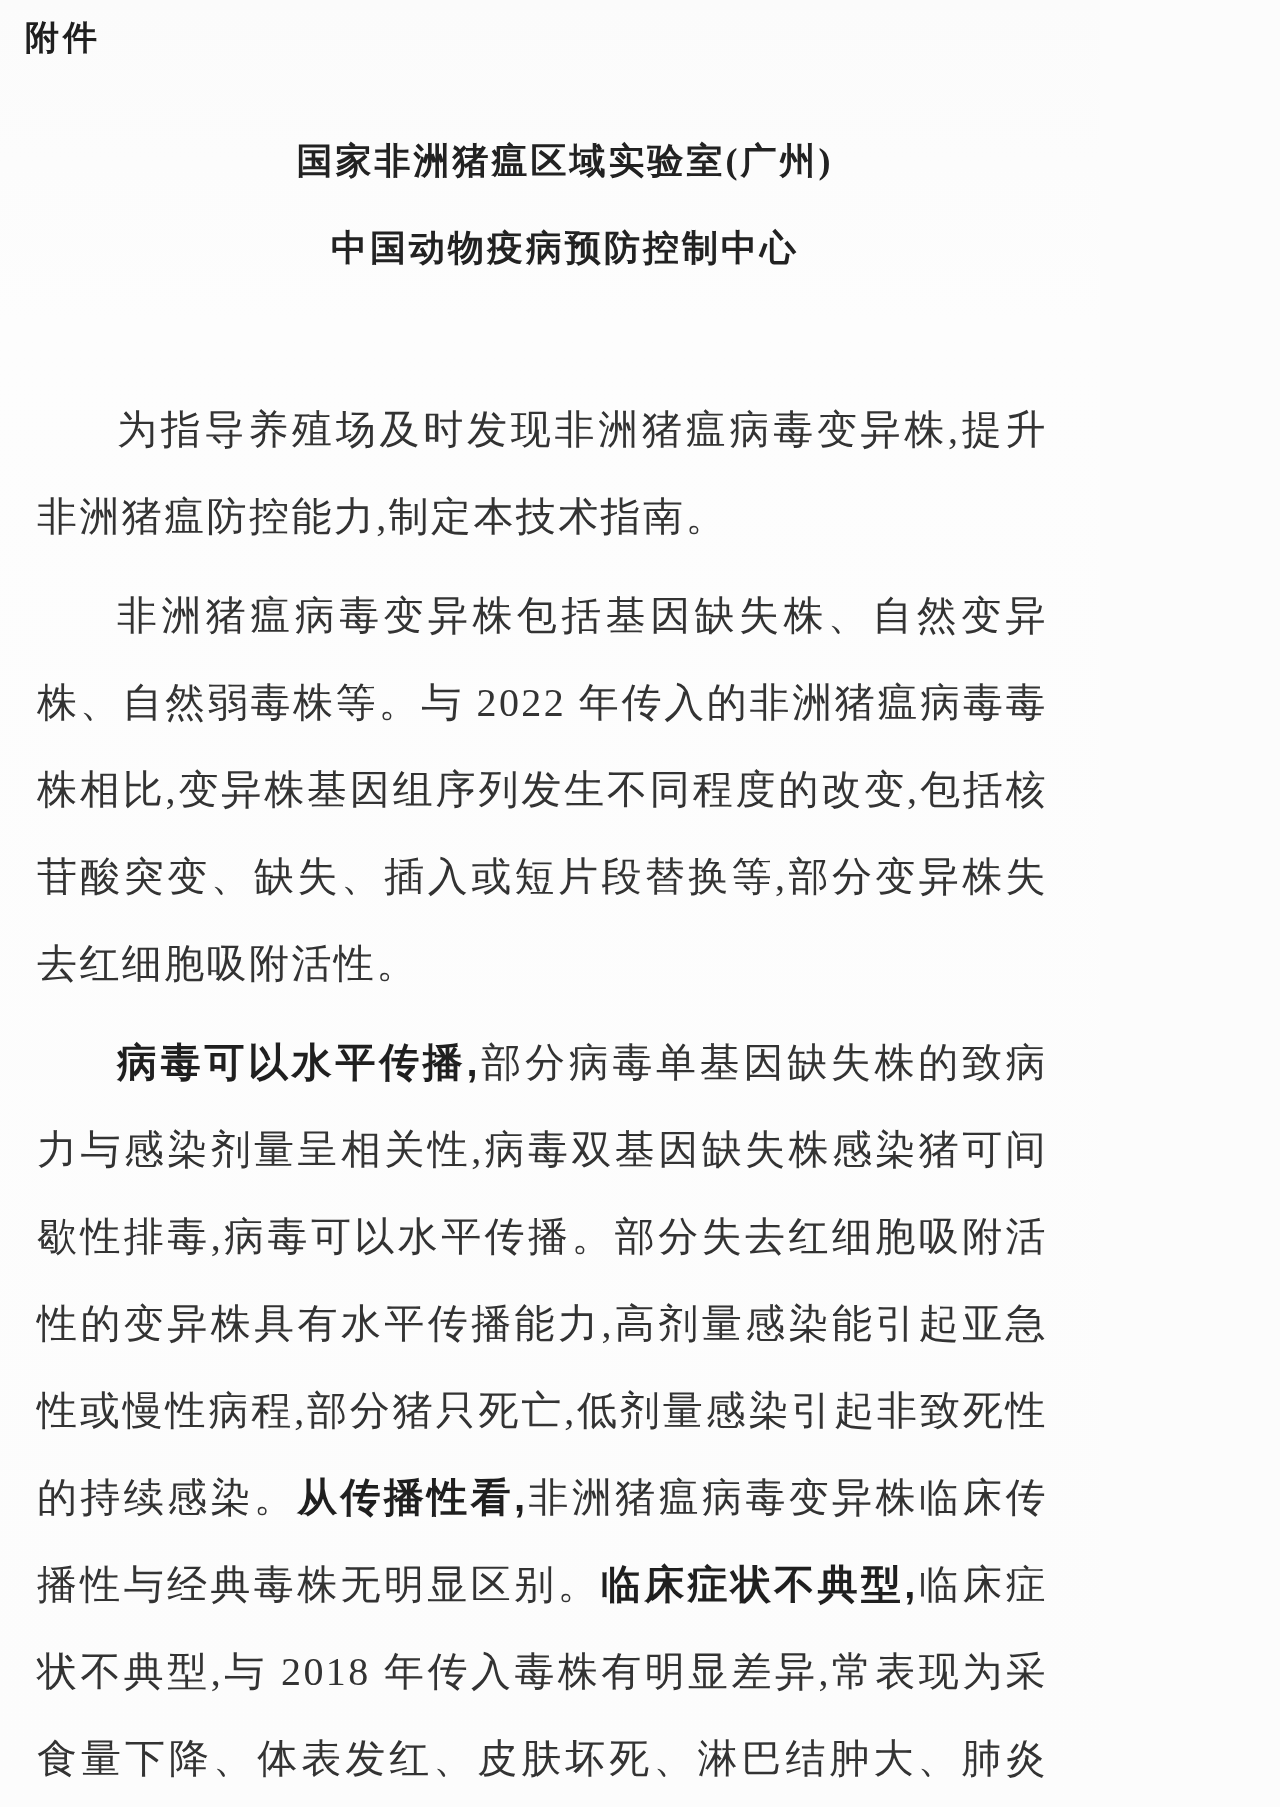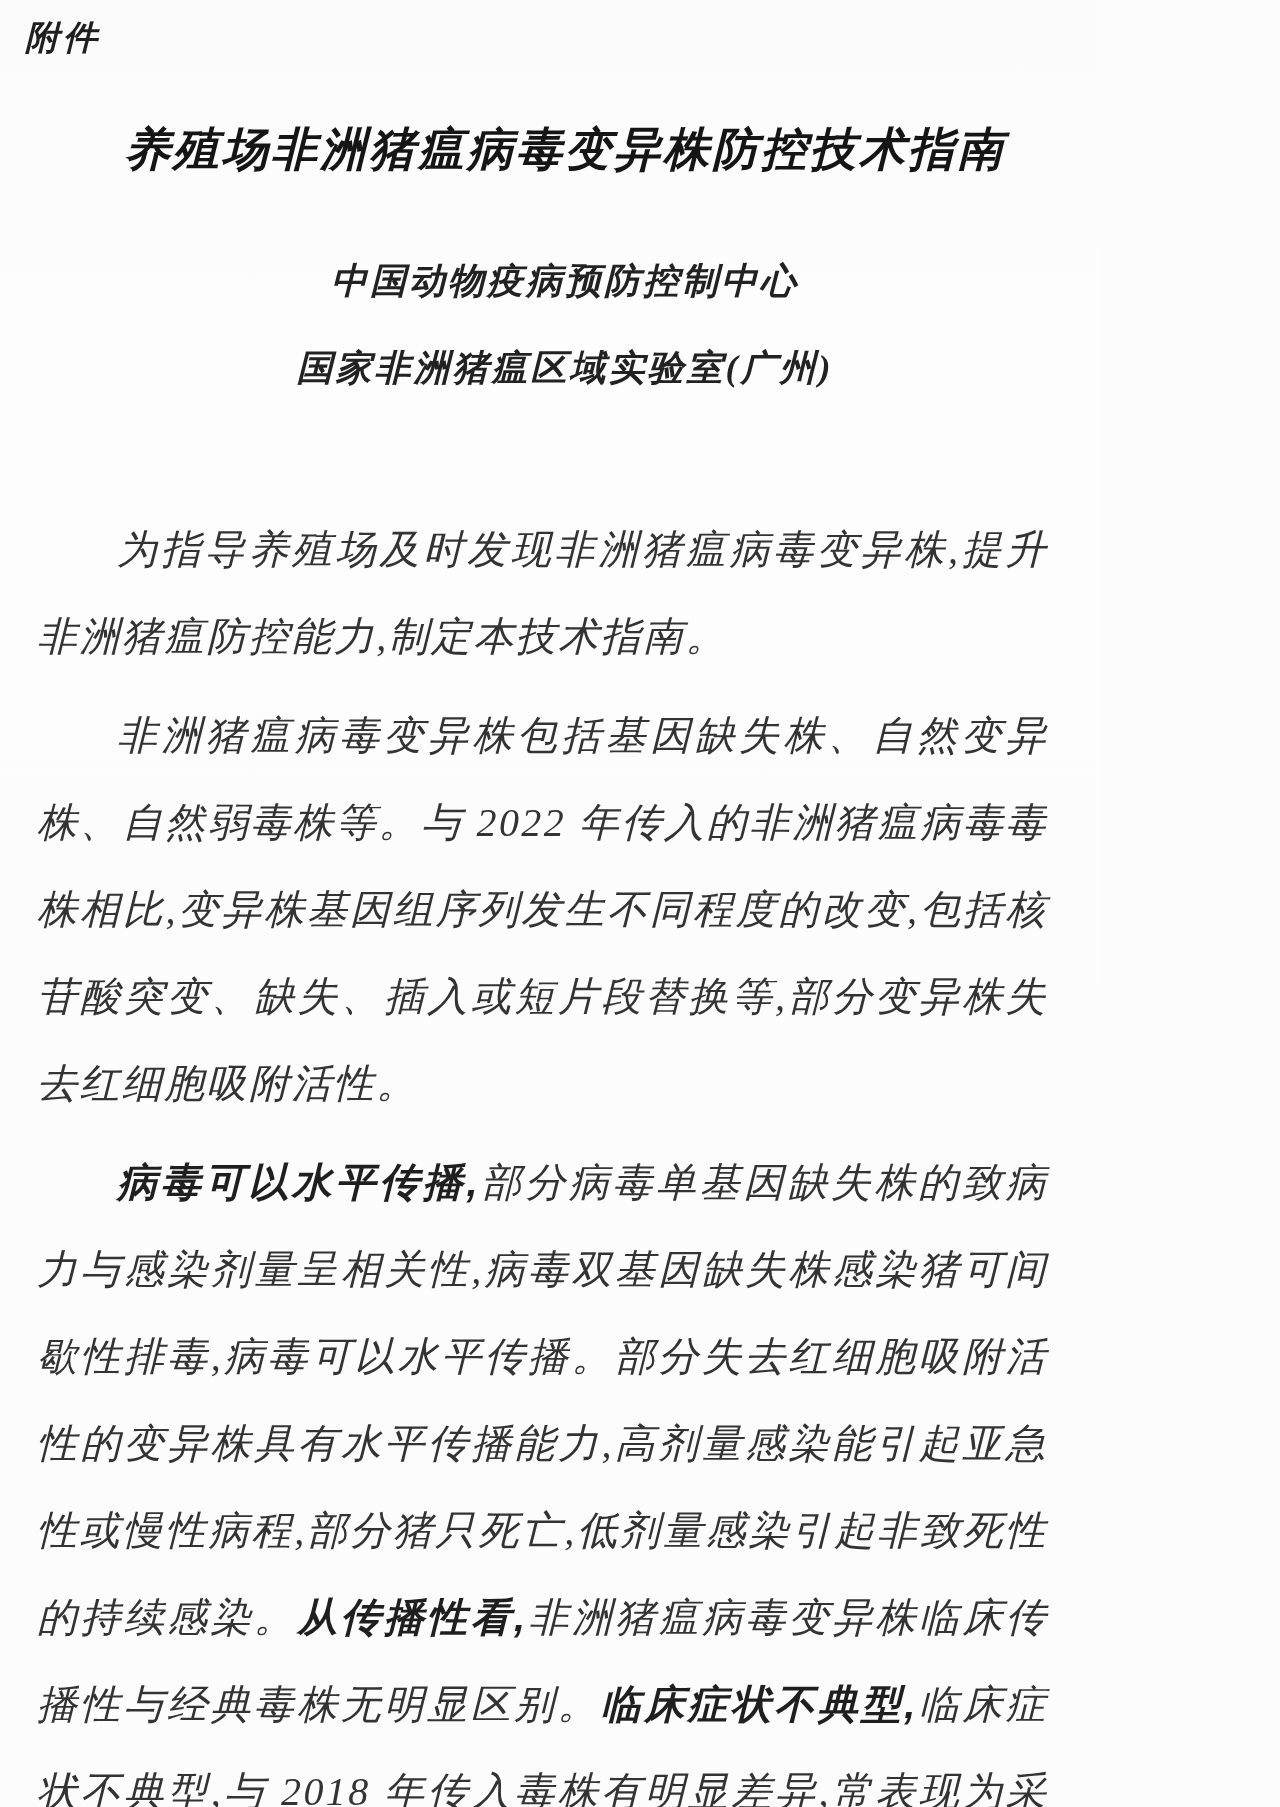--- a/index.html
+++ b/index.html
@@ -15,21 +15,20 @@
     color: #2e2e2e;
   }
   .page {
     position: relative;
     width: 1100px;
     height: 1807px;
     padding: 14px 40px 0 25px;
     box-sizing: border-box;
     background:
       linear-gradient(180deg, #fbfbfb 0%, #fdfdfd 18%, #fcfcfc 100%);
-    font-style: italic;
   }
   
   .attachment {
     font-family: "Liberation Sans", sans-serif;
     font-weight: 700;
     font-size: 34px;
     line-height: 46px;
     letter-spacing: 4px;
     color: #1f1f1f;
   }
@@ -82,23 +81,22 @@
   }
 </style>
 </head>
 <body>
 
 <div class="page">
 
   <div class="attachment">附件</div>
 
   <div class="header">
-    <h1 class="title">养殖场非洲猪瘟病毒变异株防控技术指南</h1>
+    <div class="org">国家非洲猪瘟区域实验室(广州)</div>
     <div class="org">中国动物疫病预防控制中心</div>
-    <div class="org">国家非洲猪瘟区域实验室(广州)</div>
   </div>
 
   <div class="doc-body">
 
     <p>为指导养殖场及时发现非洲猪瘟病毒变异株,提升非洲猪瘟防控能力,制定本技术指南。</p>
 
 
     <p>非洲猪瘟病毒变异株包括基因缺失株、自然变异株、自然弱毒株等。与 2022 年传入的非洲猪瘟病毒毒株相比,变异株基因组序列发生不同程度的改变,包括核苷酸突变、缺失、插入或短片段替换等,部分变异株失去红细胞吸附活性。</p>
 
     <p>

